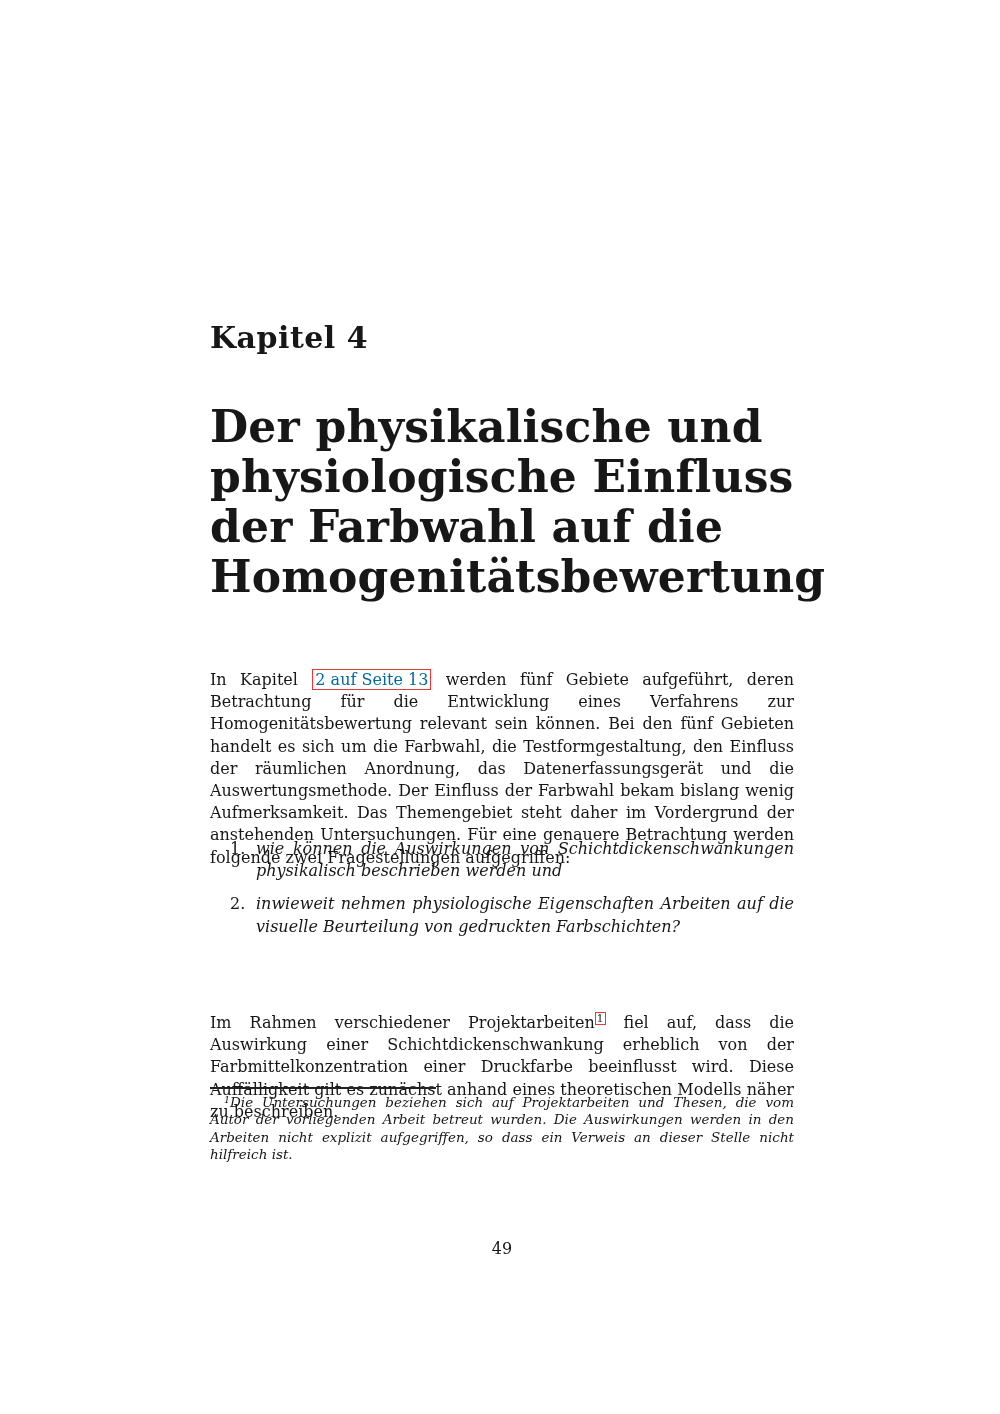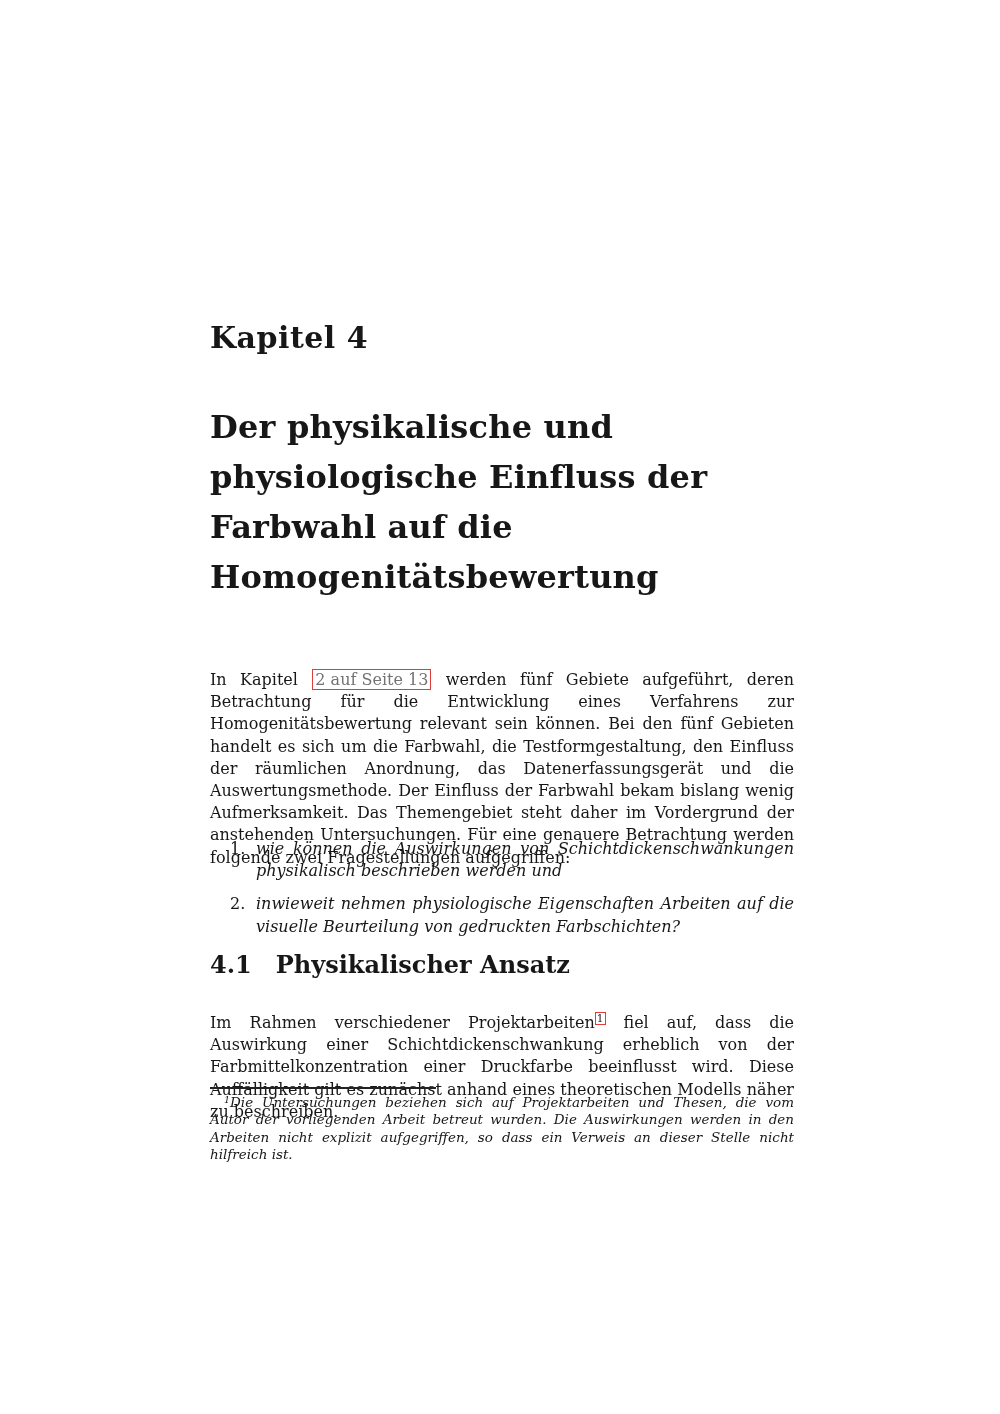--- a/index.html
+++ b/index.html
@@ -29,21 +29,21 @@
     left: 0;
     font-size: 30px;
     font-weight: bold;
     letter-spacing: 0.5px;
   }
   .chapter-title {
     position: absolute;
     top: 402px;
     left: 0;
     width: 584px;
-    font-size: 32px;
+    font-size: 44px;
     font-weight: bold;
     line-height: 50px;
     letter-spacing: 0.2px;
   }
   .body-par {
     position: absolute;
     left: 0;
     width: 584px;
     font-size: 16px;
     line-height: 22.2px;
@@ -52,21 +52,21 @@
     -webkit-hyphens: auto;
   }
   #intro-par { top: 653px; }
   #section-par { top: 996px; }
   .ref-link {
     display: inline-block;
     border: 1px solid #e03c3c;
     padding: 0 2px;
     margin: 0 1px;
     line-height: 19px;
-    color: #737373;
+    color: #0369a1;
     text-decoration: none;
     cursor: pointer;
   }
   #question-list {
     position: absolute;
     top: 838px;
     left: 0;
     width: 584px;
   }
   .q-item {
@@ -162,26 +162,24 @@
       <div class="q-item">
         <span class="q-num">1.</span>
         <span class="q-text">wie können die Auswirkungen von Schichtdickenschwankungen physikalisch beschrieben werden und</span>
       </div>
       <div class="q-item">
         <span class="q-num">2.</span>
         <span class="q-text">inwieweit nehmen physiologische Eigenschaften Arbeiten auf die visuelle Beurteilung von gedruckten Farbschichten?</span>
       </div>
     </div>
 
-    <div class="section-heading">
-      <span class="section-number">4.1</span><span>Physikalischer Ansatz</span>
-    </div>
 
     <p class="body-par" id="section-par"><span>Im Rahmen verschiedener Projektarbeiten</span><span class="footnote-marker">1</span><span> fiel auf, dass die Auswirkung einer Schichtdickenschwankung erheblich von der Farbmittelkonzentration einer Druckfarbe beeinflusst wird. Diese Auffälligkeit gilt es zunächst anhand eines theoretischen Modells näher zu beschreiben.</span></p>
 
     <div id="footnote-block">
       <hr class="footnote-rule">
       <div class="footnote-text"><sup>1</sup><span>Die Untersuchungen beziehen sich auf Projektarbeiten und Thesen, die vom Autor der vorliegenden Arbeit betreut wurden. Die Auswirkungen werden in den Arbeiten nicht explizit aufgegriffen, so dass ein Verweis an dieser Stelle nicht hilfreich ist.</span></div>
     </div>
 
+    <div class="page-number">49</div>
 
   </div>
 </div>
 
 </body></html>

